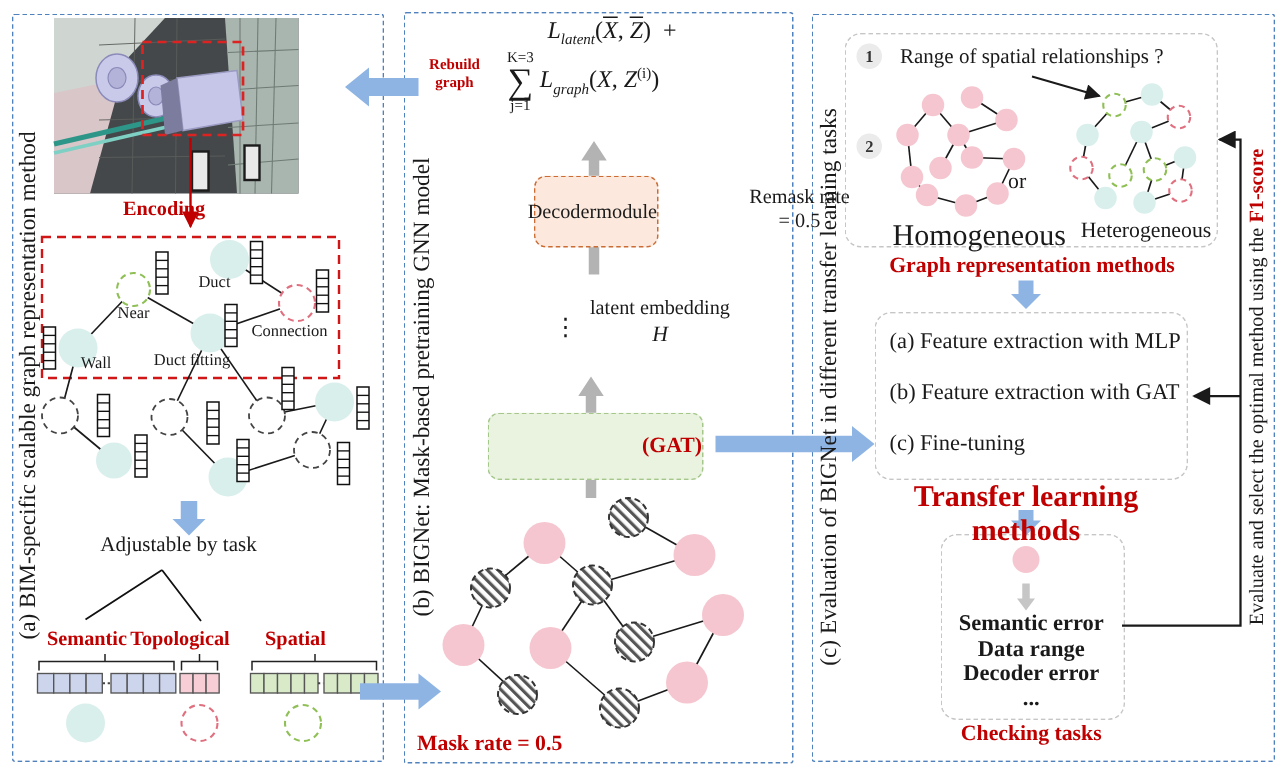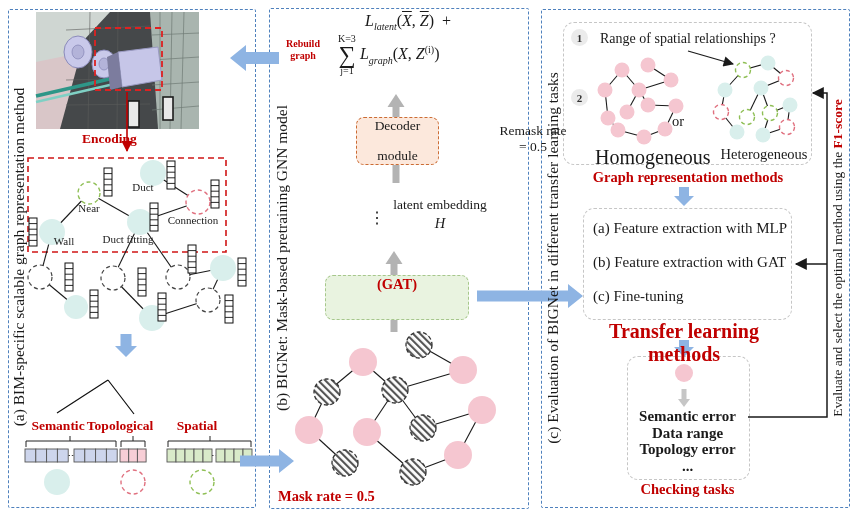--- a/index.html
+++ b/index.html
@@ -14,22 +14,22 @@
   .center{text-align:center;}
   .mi{font-style:italic;}
   .ov{text-decoration:overline;}
   .formula{position:absolute;left:338px;top:12px;width:180px;z-index:3;font-size:16px;}
   .f-line1{margin-left:27px;}
   .f-line2{display:flex;align-items:center;margin-top:2px;}
   .sumblk{display:inline-flex;flex-direction:column;align-items:center;margin-right:4px;}
   .sumblk .ss{font-size:10px;line-height:10px;}
   .sumblk .sg{font-size:24px;line-height:22px;}
   sub,sup{font-size:10px;}
-  .dashbox{position:absolute;z-index:3;display:flex;flex-direction:column;
-           align-items:center;justify-content:space-between;line-height:1.15;}
+  .dashbox{position:absolute;z-index:3;display:flex;flex-direction:row;
+           align-items:center;justify-content:flex-end;line-height:1.15;}
   .decoder{left:356px;top:117px;width:81px;height:46px;background:#fce8dc;
            border:1.5px dashed #cb6c34;border-radius:8px;font-size:13.5px;}
   .encoder{left:325px;top:275px;width:142px;height:43px;background:#e9f3e0;
            border:1.5px dashed #a6c78b;border-radius:8px;font-size:14.5px;}
   .graybox{position:absolute;border:1.5px dashed #c6c6c6;border-radius:11px;z-index:1;}
   .badge{position:absolute;width:17px;height:17px;border-radius:50%;background:#ebebeb;
          color:#333;font-size:11px;font-weight:bold;display:flex;align-items:center;
          justify-content:center;z-index:3;}
   .item{position:absolute;left:593px;font-size:15px;z-index:3;}
   .bold15{font-size:15px;font-weight:bold;}
@@ -299,20 +299,21 @@
       <polygon points="397.5,332.0 397.5,264.0 402.5,264.0 394.0,251.0 385.5,264.0 390.5,264.0 390.5,332.0" fill="#b3b3b3"></polygon>
       <polygon points="681.5,389.0 681.5,399.0 678.0,399.0 684.0,407.0 690.0,399.0 686.5,399.0 686.5,389.0" fill="#c6c6c6"></polygon>
       <path d="M127,92 L127,151" fill="none" stroke="#c00000" stroke-width="1.6" marker-end="url(#mRed)"></path>
       <path d="M688,51 L733,64" fill="none" stroke="#1a1a1a" stroke-width="1.3" marker-end="url(#mBlack)"></path>
       <path d="M748,417 L827,417 L827,93 L813,93" fill="none" stroke="#1a1a1a" stroke-width="1.5" marker-end="url(#mBlack)"></path>
       <path d="M827,264 L796,264" fill="none" stroke="#1a1a1a" stroke-width="1.5" marker-end="url(#mBlack)"></path>
     </svg>
 
   <div class="vlabel" style="left:19px;top:257px;">(a) BIM-specific scalable graph representation method</div>
   <div class="lbl red" style="left:82px;top:131px;font-size:13.5px;">Encoding</div>
+  <div class="lbl center" style="left:59px;top:356px;width:120px;font-size:14px;">Adjustable by task</div>
   <div class="lbl red center" style="left:23px;top:418px;width:70px;font-size:13.5px;">Semantic</div>
   <div class="lbl red center" style="left:85px;top:418px;width:70px;font-size:13.5px;">Topological</div>
   <div class="lbl red center" style="left:162px;top:418px;width:70px;font-size:13.5px;text-align:center;">Spatial</div>
 
   <div class="vlabel" style="left:282px;top:258px;">(b) BIGNet: Mask-based pretraining GNN model</div>
 
   <div class="lbl red center" style="left:272px;top:38px;width:62px;font-size:10px;line-height:1.15;">
     <div>Rebuild</div>
     <div>graph</div>
   </div>
@@ -361,21 +362,21 @@
   <div class="lbl red center" style="left:588px;top:169px;width:200px;font-size:14.5px;">Graph representation methods</div>
 
   <div class="item" style="top:220px;">(a) Feature extraction with MLP</div>
   <div class="item" style="top:254px;">(b) Feature extraction with GAT</div>
   <div class="item" style="top:288px;">(c) Fine-tuning</div>
   <div class="lbl red center" style="left:584px;top:320px;width:200px;font-size:20px;">Transfer learning methods</div>
 
   <div class="lbl center bold15" style="left:629px;top:408px;width:117px;line-height:1.1;">
     <div>Semantic error</div>
     <div>Data range</div>
-    <div>Topology error</div>
+    <div>Decoder error</div>
     <div>...</div>
   </div>
   <div class="lbl red center" style="left:629px;top:481px;width:117px;font-size:14.5px;">Checking tasks</div>
 
   <div class="vlabel" style="left:838px;top:258px;font-size:13.5px;">
     <span>Evaluate and select the optimal method using the </span><span class="red">F1-score</span>
   </div>
 
 </div>
 

